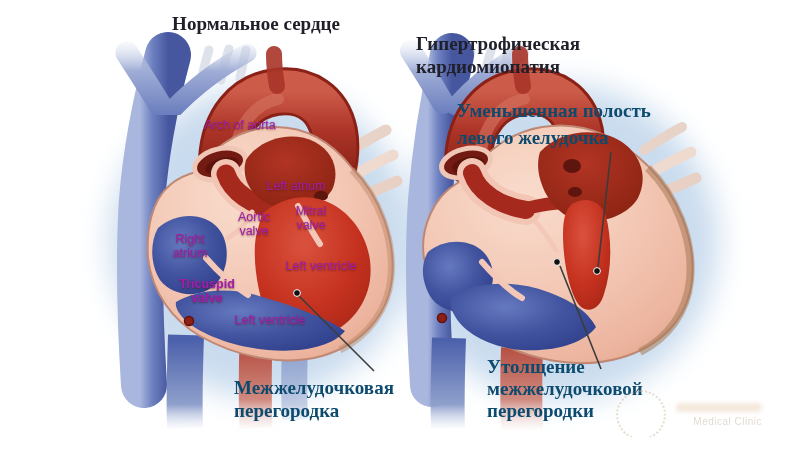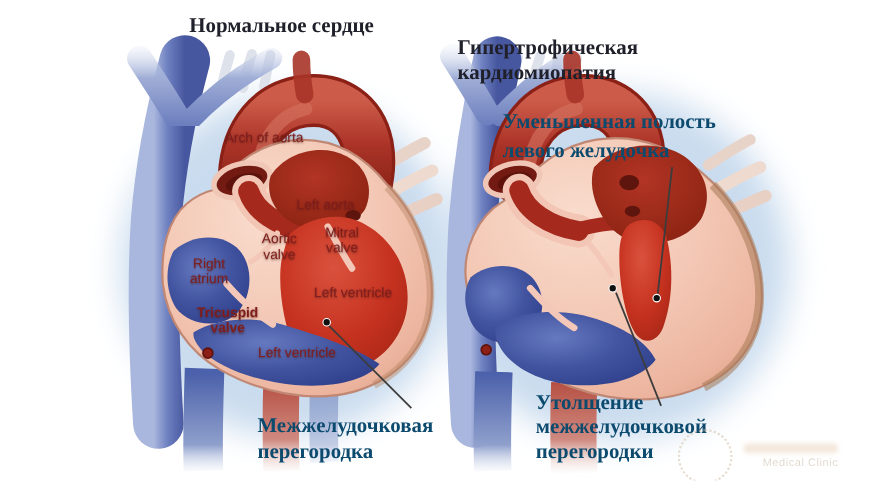--- a/index.html
+++ b/index.html
@@ -4,21 +4,21 @@
 <style>
   html,body{margin:0;padding:0;background:#fff;}
   .canvas{
     position:relative;width:800px;height:437px;background:#ffffff;
     overflow:hidden;font-family:"Liberation Sans","DejaVu Sans",sans-serif;
   }
   .art{position:absolute;left:0;top:0;width:800px;height:455px;display:block;}
   
   .lbl{
     position:absolute;transform:translate(-50%,-50%);
-    color:#7f1d1d;font-size:12.5px;font-weight:500;line-height:1.1;
+    color:#a21caf;font-size:12.5px;font-weight:500;line-height:1.1;
     text-align:center;white-space:nowrap;
     text-shadow:0 1px 2px rgba(80,25,15,.65);
     pointer-events:none;
   }
   .lbl.wrap{white-space:normal;}
   
   .title,.ann{
     position:absolute;font-family:"Liberation Serif","DejaVu Serif",serif;
     font-weight:bold;color:#20202b;
   }
@@ -208,21 +208,21 @@
         <circle cx="597" cy="271" r="3.4"></circle>
         <circle cx="557" cy="262" r="3.4"></circle>
       </g>
     </g>
   </svg>
 
   <div class="title centered" style="left:256px;top:12px;">Нормальное сердце</div>
   <div class="title" style="left:416px;top:12px;width:212px;margin-top:20px;">Гипертрофическая кардиомиопатия</div>
 
   <div class="lbl" style="left:240px;top:126px;">Arch of aorta</div>
-  <div class="lbl" style="left:296px;top:187px;">Left aorta</div>
+  <div class="lbl" style="left:296px;top:187px;">Left atrium</div>
   <div class="lbl wrap" style="left:254px;top:225px;width:52px;">Aortic valve</div>
   <div class="lbl wrap" style="left:311px;top:219px;width:50px;">Mitral valve</div>
   <div class="lbl wrap" style="left:190px;top:247px;width:58px;">Right atrium</div>
   <div class="lbl wrap" style="left:207px;top:292px;width:78px;font-weight:bold;">Tricuspid valve</div>
   <div class="lbl" style="left:321px;top:267px;">Left ventricle</div>
   <div class="lbl" style="left:270px;top:321px;">Left ventricle</div>
 
   <div class="ann" style="left:234px;top:376px;width:210px;line-height:23px;">Межжелудочковая перегородка</div>
   <div class="ann" style="left:457px;top:97px;width:228px;line-height:27px;">Уменьшенная полость левого желудочка</div>
   <div class="ann" style="left:487px;top:356px;width:196px;line-height:22px;">Утолщение межжелудочковой перегородки</div>

